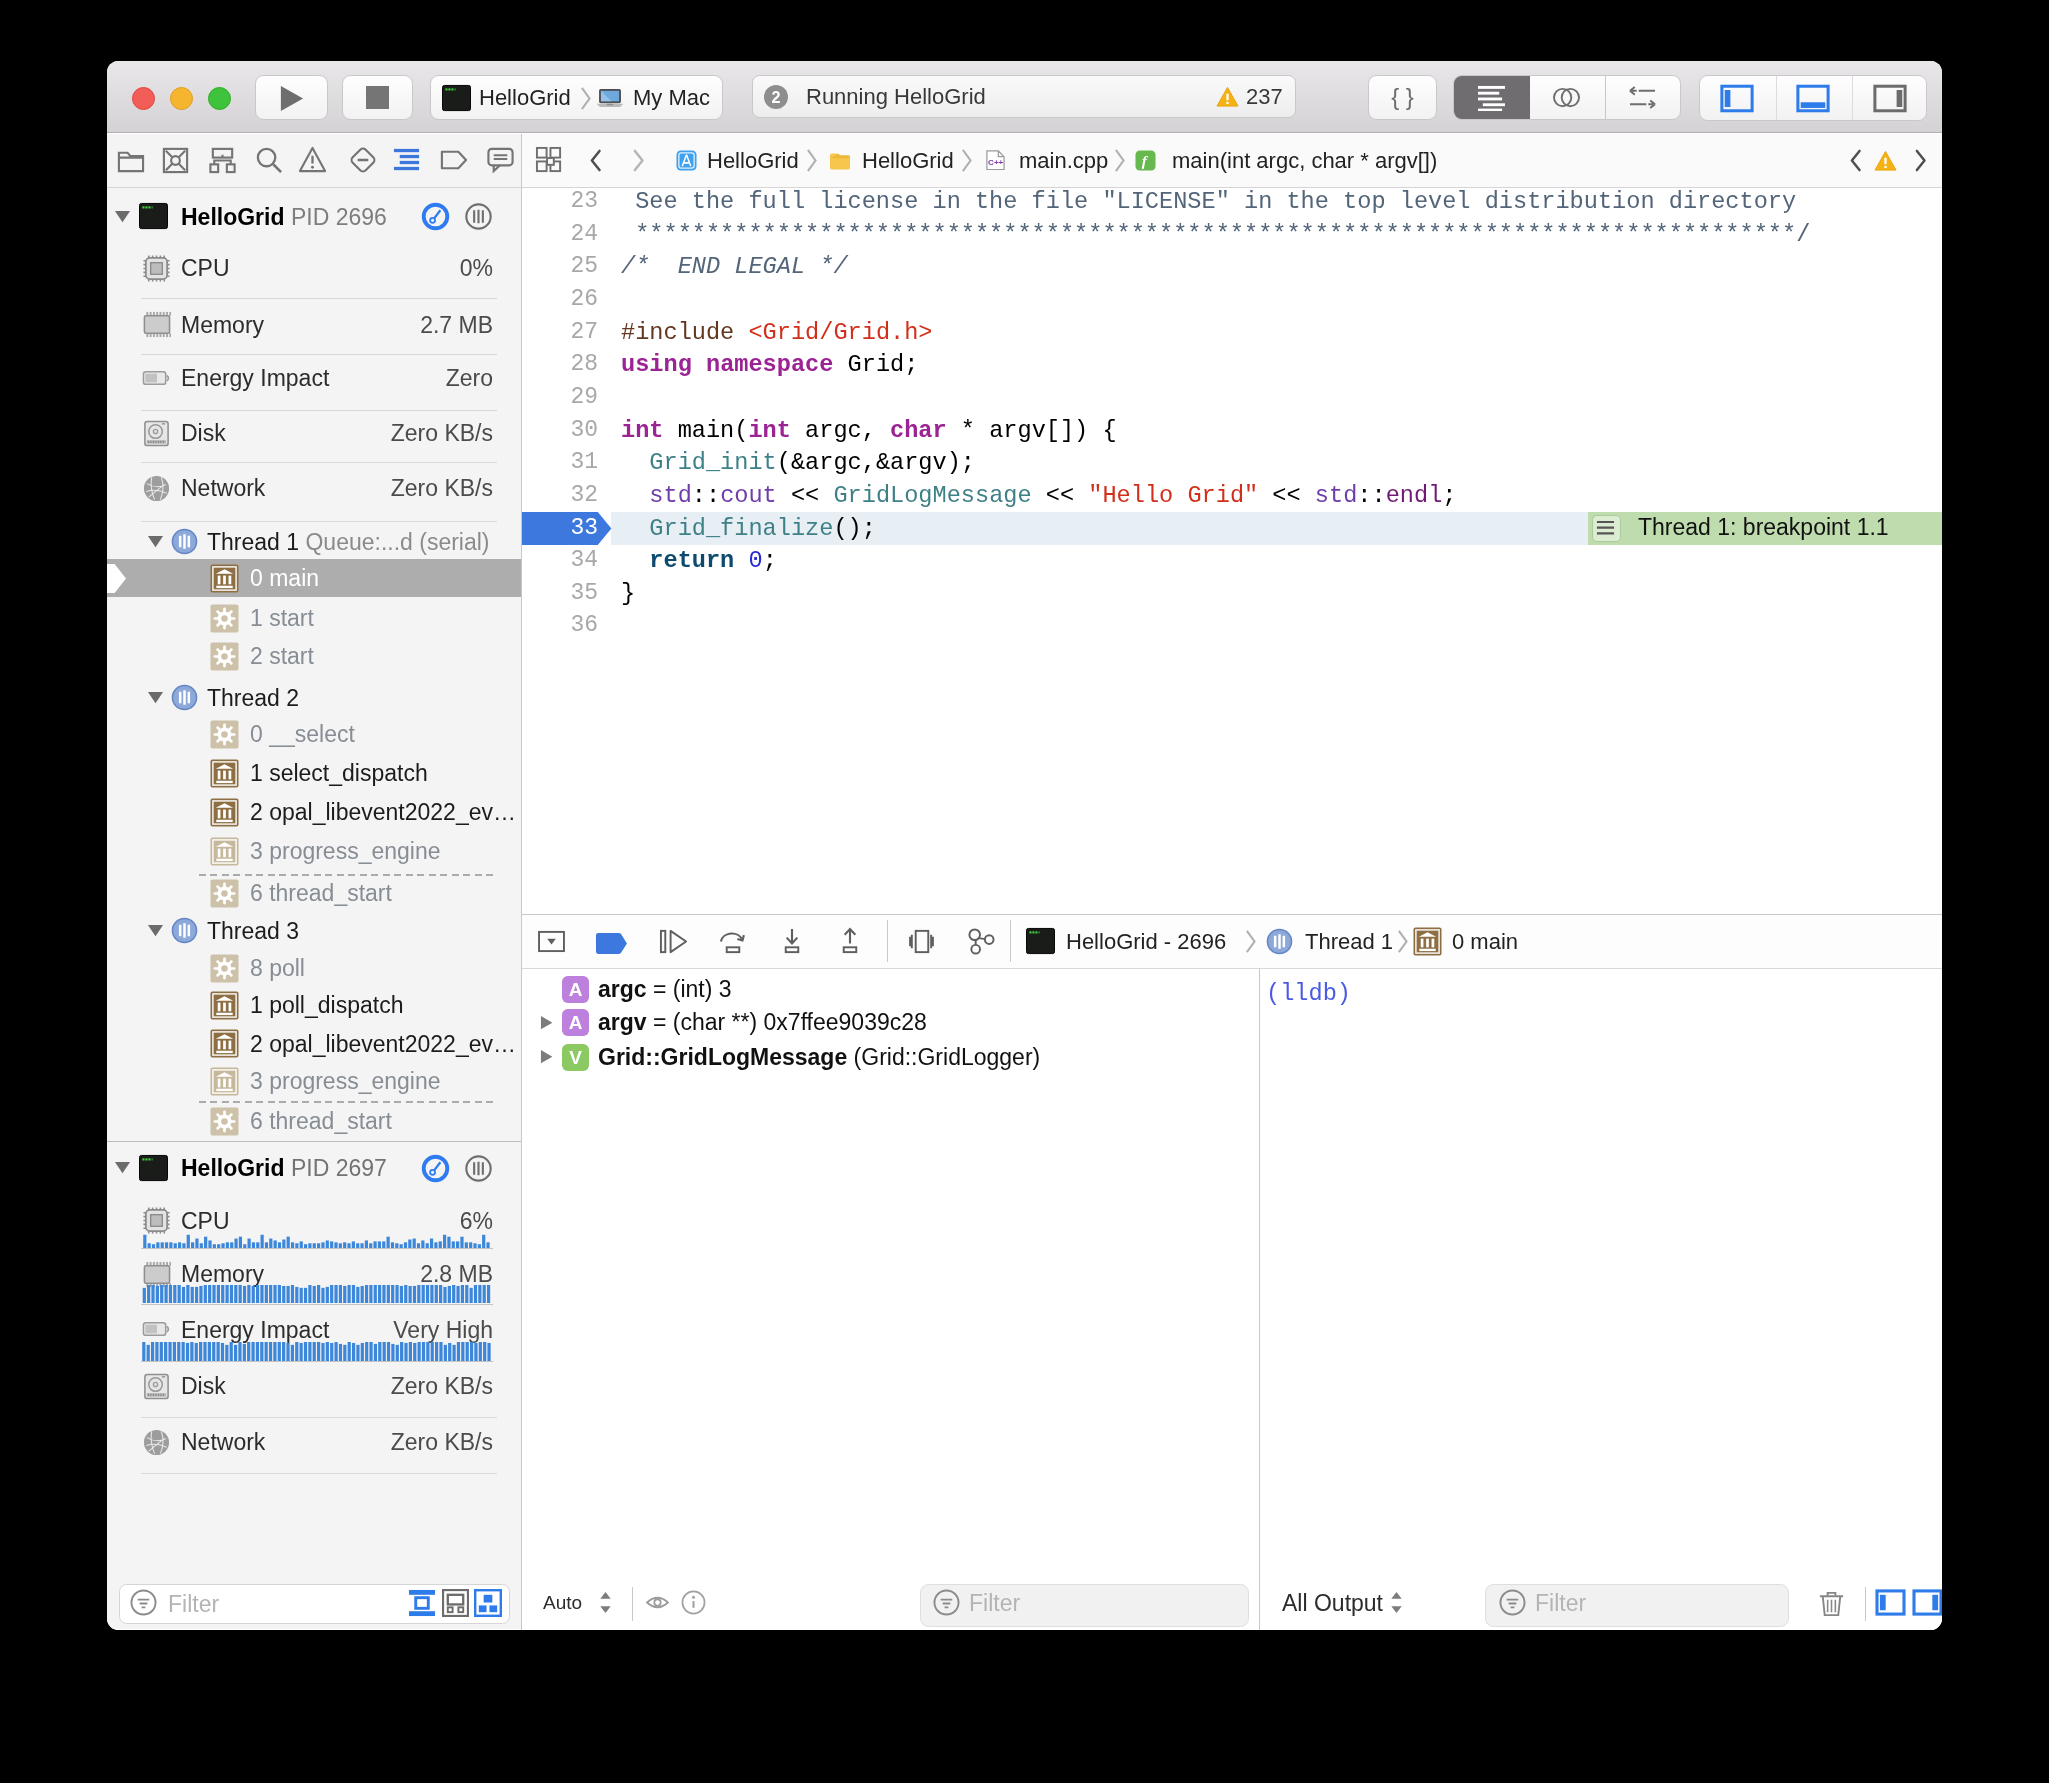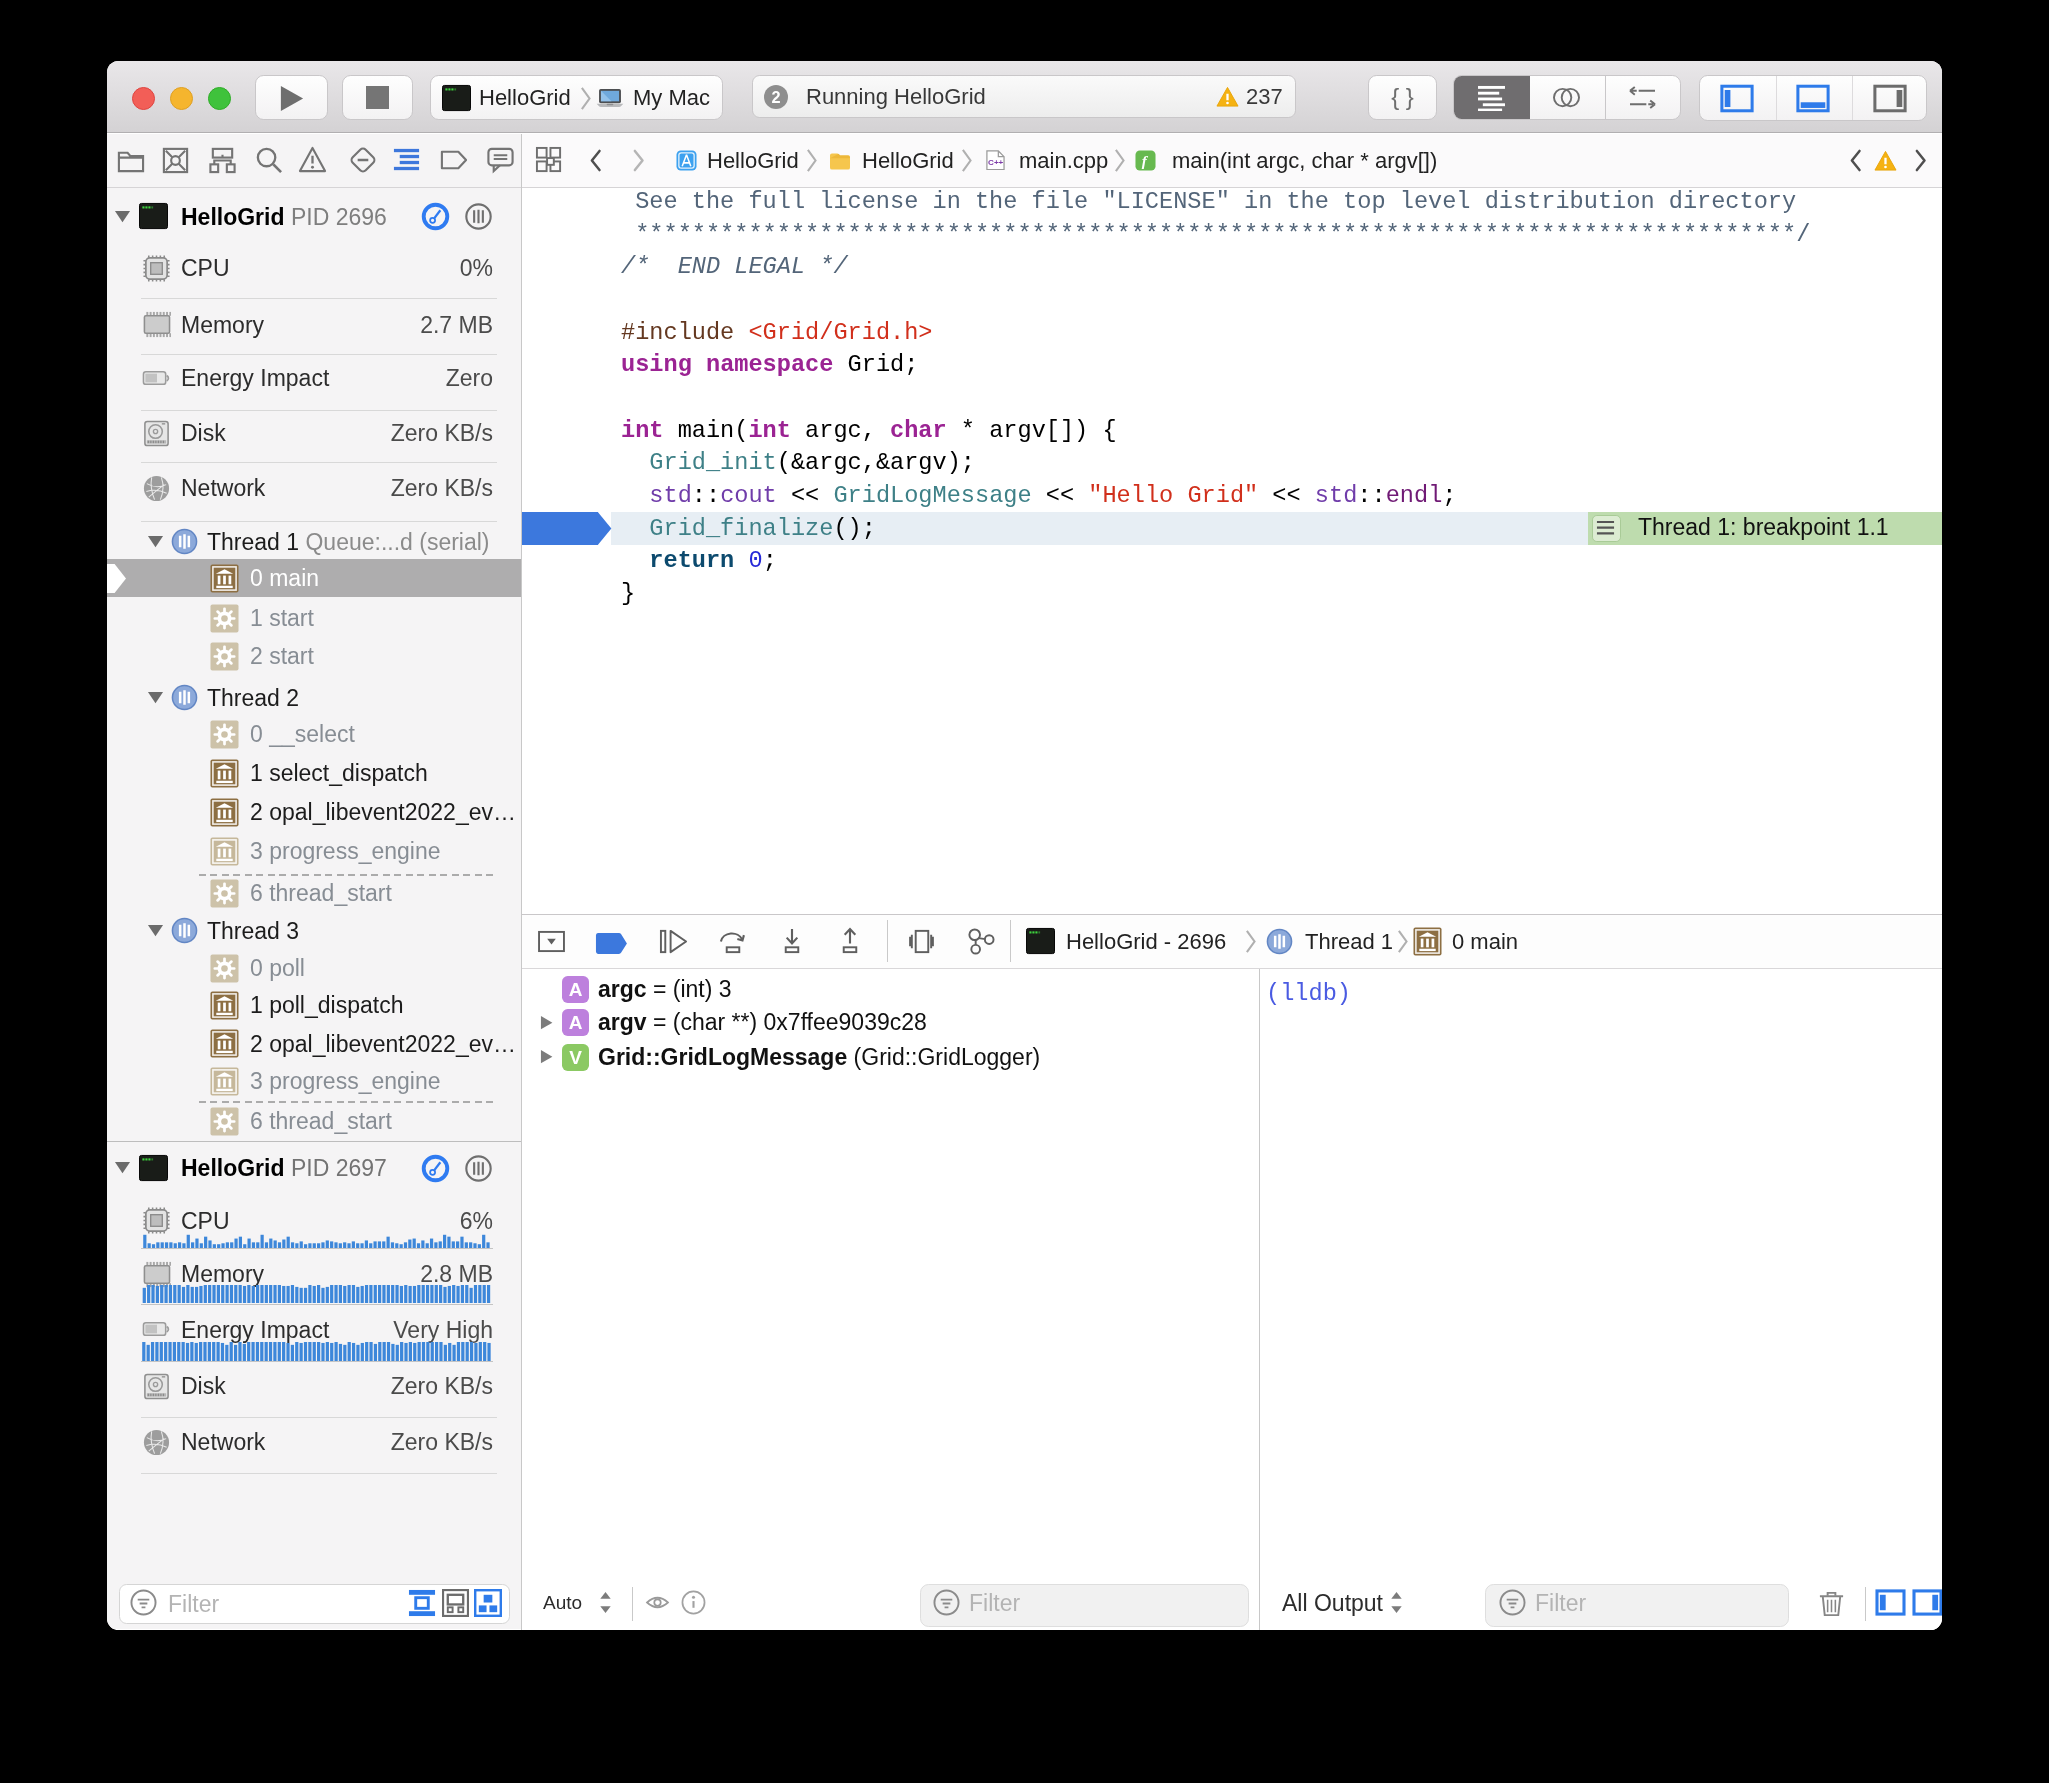--- a/index.html
+++ b/index.html
@@ -376,21 +376,21 @@
     <div class="txt" style="left:100px;top:851px;height:38px;line-height:38px;font-size:23px;color:#1c1c1c">Thread 3</div>
     <svg style="position:absolute;left:103px;top:893px" width="29" height="29" viewBox="0 0 30 30">
       <rect x="0.5" y="0.5" width="29" height="29" rx="2" fill="#cdc2a9"></rect>
       <rect x="13.6" y="3.6" width="2.8" height="22.8" rx="1.2" fill="#fff" transform="rotate(0 15 15)"></rect>
       <rect x="13.6" y="3.6" width="2.8" height="22.8" rx="1.2" fill="#fff" transform="rotate(45 15 15)"></rect>
       <rect x="13.6" y="3.6" width="2.8" height="22.8" rx="1.2" fill="#fff" transform="rotate(90 15 15)"></rect>
       <rect x="13.6" y="3.6" width="2.8" height="22.8" rx="1.2" fill="#fff" transform="rotate(135 15 15)"></rect>
       <circle cx="15" cy="15" r="7.2" fill="#fff"></circle>
       <circle cx="15" cy="15" r="3.4" fill="#cdc2a9"></circle>
     </svg>
-    <div class="txt" style="left:143px;top:888px;height:38px;line-height:38px;font-size:23px;color:#878d94">0 poll</div>
+    <div class="txt" style="left:143px;top:888px;height:38px;line-height:38px;font-size:23px;color:#878d94">8 poll</div>
     <svg style="position:absolute;left:103px;top:930px" width="29" height="29" viewBox="0 0 30 30">
       <rect x="0.5" y="0.5" width="29" height="29" rx="2" fill="#8d6f43"></rect>
       <rect x="3" y="3" width="24" height="24" fill="none" stroke="#fff" stroke-width="1.6" opacity="0.9"></rect>
       <path d="M15 5.5 L24 10 H6 Z" fill="#fff"></path>
       <rect x="8" y="12" width="2.8" height="9" fill="#fff"></rect>
       <rect x="13.6" y="12" width="2.8" height="9" fill="#fff"></rect>
       <rect x="19.2" y="12" width="2.8" height="9" fill="#fff"></rect>
       <rect x="6.5" y="22.5" width="17" height="2.4" fill="#fff"></rect>
     </svg>
     <div class="txt" style="left:143px;top:925px;height:38px;line-height:38px;font-size:23px;color:#1c1c1c">1 poll_dispatch</div>
@@ -791,20 +791,36 @@
       <div class="ab" style="left:1066px;top:324px;width:355px;height:33px;background:#bedcae"></div>
       <div class="ab" style="left:0;top:324px;width:76px;height:33px;background:#3c78dd"></div>
       <svg style="position:absolute;left:76px;top:324px" width="14.3" height="33" viewBox="0 0 15 34.1">
         <path d="M0 0 L14 17.1 L0 34.1 Z" fill="#3c78dd"></path>
       </svg>
       <div class="ab" style="left:1070px;top:327px;width:29px;height:27px;background:#dcecd2;border:1px solid #a9cb97;border-radius:4.8px"></div>
       <svg style="position:absolute;left:1074px;top:332px" width="19" height="15.3" viewBox="0 0 20 16">
         <path d="M1 2 h18 M1 8 h18 M1 14 h18" stroke="#555" stroke-width="2.2"></path>
       </svg>
       <div class="txt" style="left:1116px;top:323px;height:32.5px;line-height:32.5px;font-size:23px;color:#111">Thread 1: breakpoint 1.1</div>
+      <div class="ab mono" style="left:0;top:0;width:76px;height:726px">
+        <div style="position:absolute;right:0;top:-2.9px;height:33px;line-height:33px;color:#a8a8a8;font-size:23px">23</div>
+        <div style="position:absolute;right:0;top:30px;height:33px;line-height:33px;color:#a8a8a8;font-size:23px">24</div>
+        <div style="position:absolute;right:0;top:62px;height:33px;line-height:33px;color:#a8a8a8;font-size:23px">25</div>
+        <div style="position:absolute;right:0;top:95px;height:33px;line-height:33px;color:#a8a8a8;font-size:23px">26</div>
+        <div style="position:absolute;right:0;top:128px;height:33px;line-height:33px;color:#a8a8a8;font-size:23px">27</div>
+        <div style="position:absolute;right:0;top:160px;height:33px;line-height:33px;color:#a8a8a8;font-size:23px">28</div>
+        <div style="position:absolute;right:0;top:193px;height:33px;line-height:33px;color:#a8a8a8;font-size:23px">29</div>
+        <div style="position:absolute;right:0;top:226px;height:33px;line-height:33px;color:#a8a8a8;font-size:23px">30</div>
+        <div style="position:absolute;right:0;top:258px;height:33px;line-height:33px;color:#a8a8a8;font-size:23px">31</div>
+        <div style="position:absolute;right:0;top:291px;height:33px;line-height:33px;color:#a8a8a8;font-size:23px">32</div>
+        <div style="position:absolute;right:0;top:324px;height:33px;line-height:33px;color:#fff;font-size:23px">33</div>
+        <div style="position:absolute;right:0;top:356px;height:33px;line-height:33px;color:#a8a8a8;font-size:23px">34</div>
+        <div style="position:absolute;right:0;top:389px;height:33px;line-height:33px;color:#a8a8a8;font-size:23px">35</div>
+        <div style="position:absolute;right:0;top:421px;height:33px;line-height:33px;color:#a8a8a8;font-size:23px">36</div>
+      </div>
       <div class="ab mono" style="left:99px;top:0;width:1321px;height:726px;font-size:23.6px;color:#000">
         <div style="position:absolute;left:0;top:-2.9px;height:33px;line-height:33px;white-space:pre"><span style="color:#536579"> See the full license in the file "LICENSE" in the top level distribution directory</span></div>
         <div style="position:absolute;left:0;top:30px;height:33px;line-height:33px;white-space:pre"><span style="color:#536579"> **********************************************************************************/</span></div>
         <div style="position:absolute;left:0;top:62px;height:33px;line-height:33px;white-space:pre"><span style="color:#536579;font-style:italic">/*  END LEGAL */</span></div>
         <div style="position:absolute;left:0;top:95px;height:33px;line-height:33px;white-space:pre"></div>
         <div style="position:absolute;left:0;top:128px;height:33px;line-height:33px;white-space:pre"><span style="color:#643820">#include</span> <span style="color:#d12f1b">&lt;Grid/Grid.h&gt;</span></div>
         <div style="position:absolute;left:0;top:160px;height:33px;line-height:33px;white-space:pre"><span style="color:#9b2393;font-weight:bold">using</span> <span style="color:#9b2393;font-weight:bold">namespace</span> <span style="color:#000000">Grid</span>;</div>
         <div style="position:absolute;left:0;top:193px;height:33px;line-height:33px;white-space:pre"></div>
         <div style="position:absolute;left:0;top:226px;height:33px;line-height:33px;white-space:pre"><span style="color:#9b2393;font-weight:bold">int</span> main(<span style="color:#9b2393;font-weight:bold">int</span> argc, <span style="color:#9b2393;font-weight:bold">char</span> * argv[]) {</div>
         <div style="position:absolute;left:0;top:258px;height:33px;line-height:33px;white-space:pre">  <span style="color:#3e8087">Grid_init</span>(&amp;argc,&amp;argv);</div>

